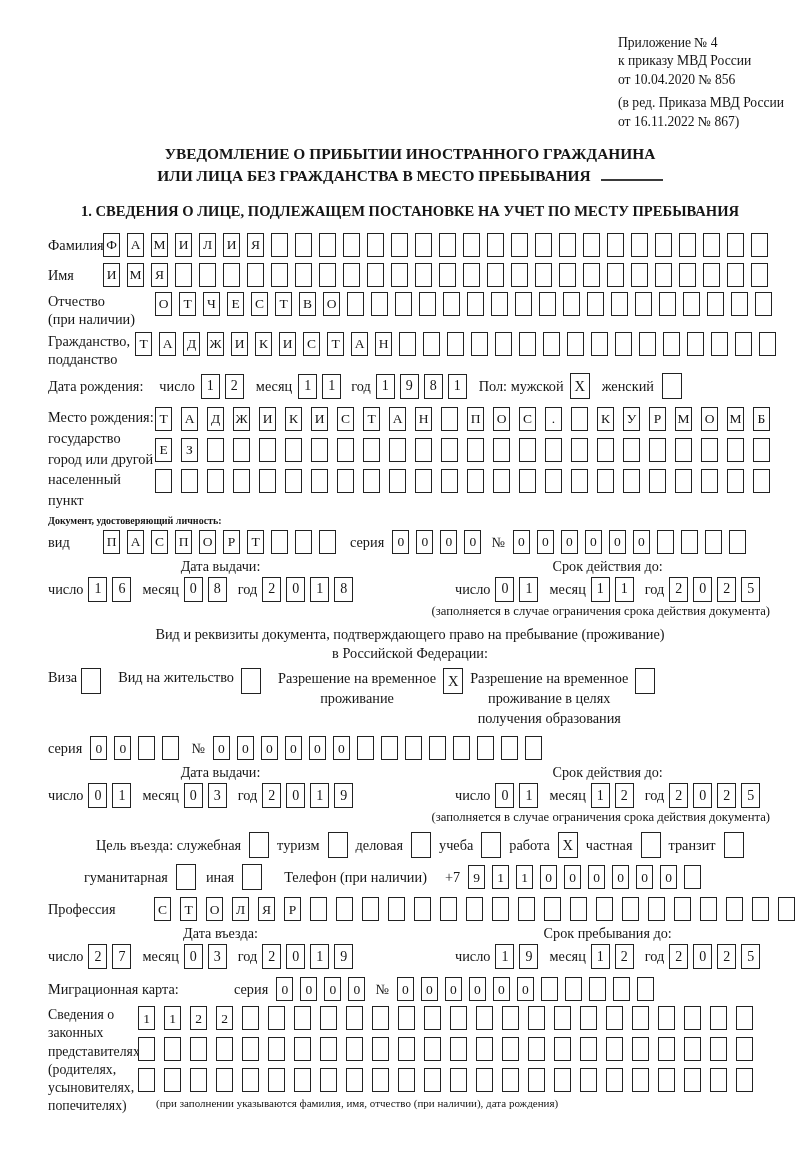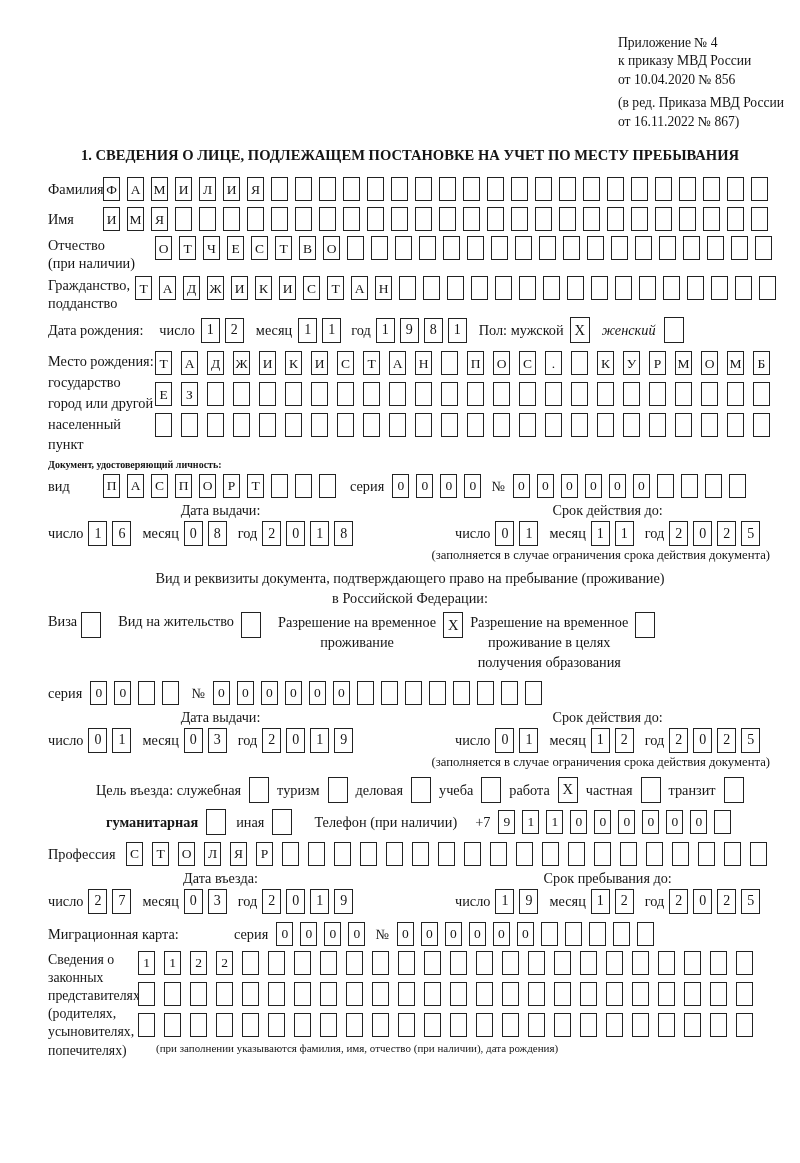--- a/index.html
+++ b/index.html
@@ -73,20 +73,24 @@
 
   <div class="appendix">
     <div>Приложение № 4</div>
     <div>к приказу МВД России</div>
     <div>от 10.04.2020 № 856</div>
     <div class="ed">(в ред. Приказа МВД России</div>
     <div>от 16.11.2022 № 867)</div>
   </div>
 
 
+  <div class="title">
+    <div>УВЕДОМЛЕНИЕ О ПРИБЫТИИ ИНОСТРАННОГО ГРАЖДАНИНА</div>
+    <div><span>ИЛИ ЛИЦА БЕЗ ГРАЖДАНСТВА В МЕСТО ПРЕБЫВАНИЯ</span><span class="blank"></span></div>
+  </div>
 
   <div class="sec-head">1. СВЕДЕНИЯ О ЛИЦЕ, ПОДЛЕЖАЩЕМ ПОСТАНОВКЕ НА УЧЕТ ПО МЕСТУ ПРЕБЫВАНИЯ</div>
 
   <div class="frow" style="margin-top:13px;">
     <span class="lbl w55">Фамилия</span>
     <span class="cells">
         <span class="cell">Ф</span>
         <span class="cell">А</span>
         <span class="cell">М</span>
         <span class="cell">И</span>
@@ -238,21 +242,21 @@
     <span class="cells lg">
         <span class="cell">1</span>
         <span class="cell">9</span>
         <span class="cell">8</span>
         <span class="cell">1</span>
       </span>
     <span class="lbl ml12" style="margin-right:6px;">Пол: мужской</span>
     <span class="cells cb">
         <span class="cell">X</span>
       </span>
-    <span class="lbl ml12" style="margin-right:8px;font-style:italic;">женский</span>
+    <span class="lbl ml12" style="margin-right:8px;">женский</span>
     <span class="cells cb">
         <span class="cell"></span>
       </span>
   </div>
 
   <div class="bp">
     <div class="bp-label">
       <div>Место рождения:</div>
       <div>государство</div>
       <div>город или другой</div>
@@ -565,21 +569,21 @@
     <span class="cells cb ml8">
         <span class="cell"></span>
       </span>
     <span class="lbl ml8">транзит</span>
     <span class="cells cb ml8">
         <span class="cell"></span>
       </span>
   </div>
 
   <div class="frow" style="margin-top:6px;">
-    <span class="lbl" style="margin-left:58px;font-weight:bold;">гуманитарная</span>
+    <span class="lbl" style="margin-left:36px;">гуманитарная</span>
     <span class="cells cb ml8">
         <span class="cell"></span>
       </span>
     <span class="lbl ml10">иная</span>
     <span class="cells cb ml8">
         <span class="cell"></span>
       </span>
     <span class="lbl" style="margin-left:22px;">Телефон (при наличии)</span>
     <span class="lbl" style="margin-left:18px;margin-right:8px;">+7</span>
     <span class="cells">
@@ -589,21 +593,21 @@
         <span class="cell">0</span>
         <span class="cell">0</span>
         <span class="cell">0</span>
         <span class="cell">0</span>
         <span class="cell">0</span>
         <span class="cell">0</span>
         <span class="cell"></span>
       </span>
   </div>
 
-  <div class="frow" style="margin-top:7px;">
+  <div class="frow" style="margin-top:7px;gap:28px;">
     <span class="lbl w72">Профессия</span>
     <span class="cells g9">
         <span class="cell">С</span>
         <span class="cell">Т</span>
         <span class="cell">О</span>
         <span class="cell">Л</span>
         <span class="cell">Я</span>
         <span class="cell">Р</span>
         <span class="cell"></span>
         <span class="cell"></span>

